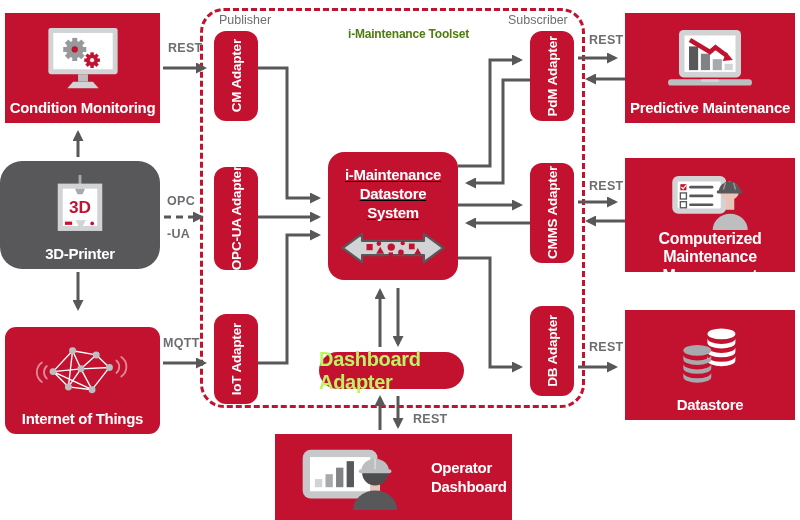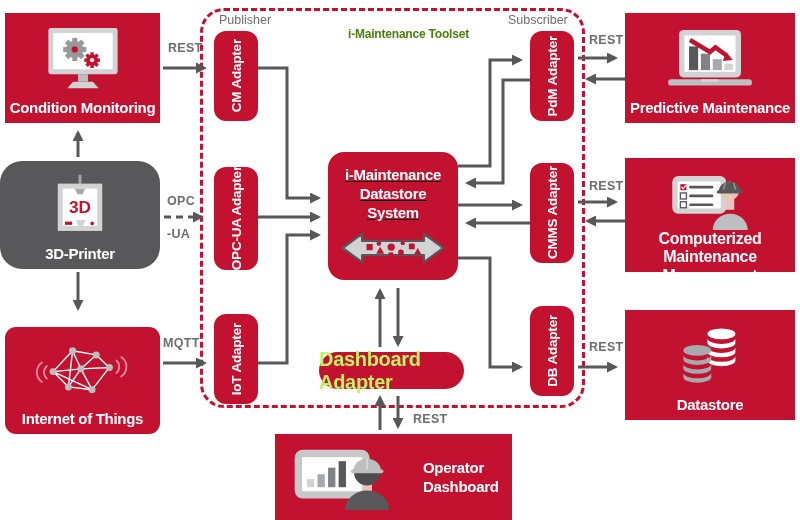--- a/index.html
+++ b/index.html
@@ -22,21 +22,21 @@
   .adapter .vtxt{writing-mode:vertical-rl;transform:rotate(180deg);color:#fff;
                  font-weight:bold;font-size:13.5px;letter-spacing:-0.2px;white-space:nowrap;}
   .pill{position:absolute;background:#c2122f;border-radius:19px;color:#bef264;font-weight:bold;
         font-size:20px;display:flex;align-items:center;justify-content:center;letter-spacing:-0.3px;}
   .msgbox{position:absolute;left:328px;top:152px;width:130px;height:128px;background:#c2122f;
           border-radius:16px;display:flex;flex-direction:column;align-items:center;
           justify-content:flex-start;padding-top:13px;box-sizing:border-box;text-decoration:underline;}
   .msgbox .line{color:#fff;font-weight:bold;font-size:15px;line-height:1.28;letter-spacing:-0.3px;}
   .proto{position:absolute;color:#6d6e71;font-size:12.5px;font-weight:bold;letter-spacing:0.3px;}
   .operator{position:absolute;left:275px;top:434px;width:237px;height:86px;background:#c2122f;
-            display:flex;align-items:center;justify-content:flex-start;padding-left:12px;box-sizing:border-box;}
+            display:flex;align-items:center;justify-content:flex-start;padding-left:20px;box-sizing:border-box;}
   .operator .txt{color:#fff;font-weight:bold;font-size:15px;line-height:1.3;margin-left:14px;letter-spacing:-0.3px;}
   svg.connectors{position:absolute;left:0;top:0;pointer-events:none;}
   .iconwrap{display:flex;align-items:center;justify-content:center;flex:1;}
 </style>
 </head>
 <body>
 
 <div id="stage">
 
   <div class="toolset"></div>

